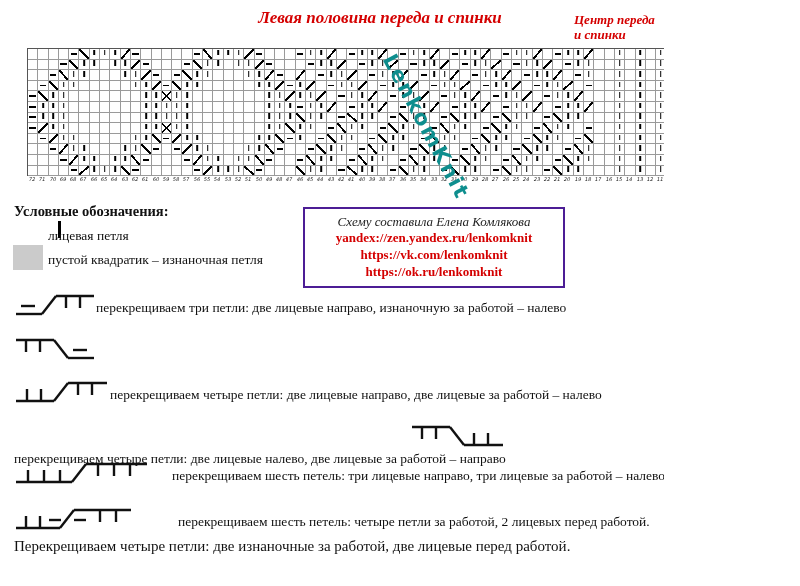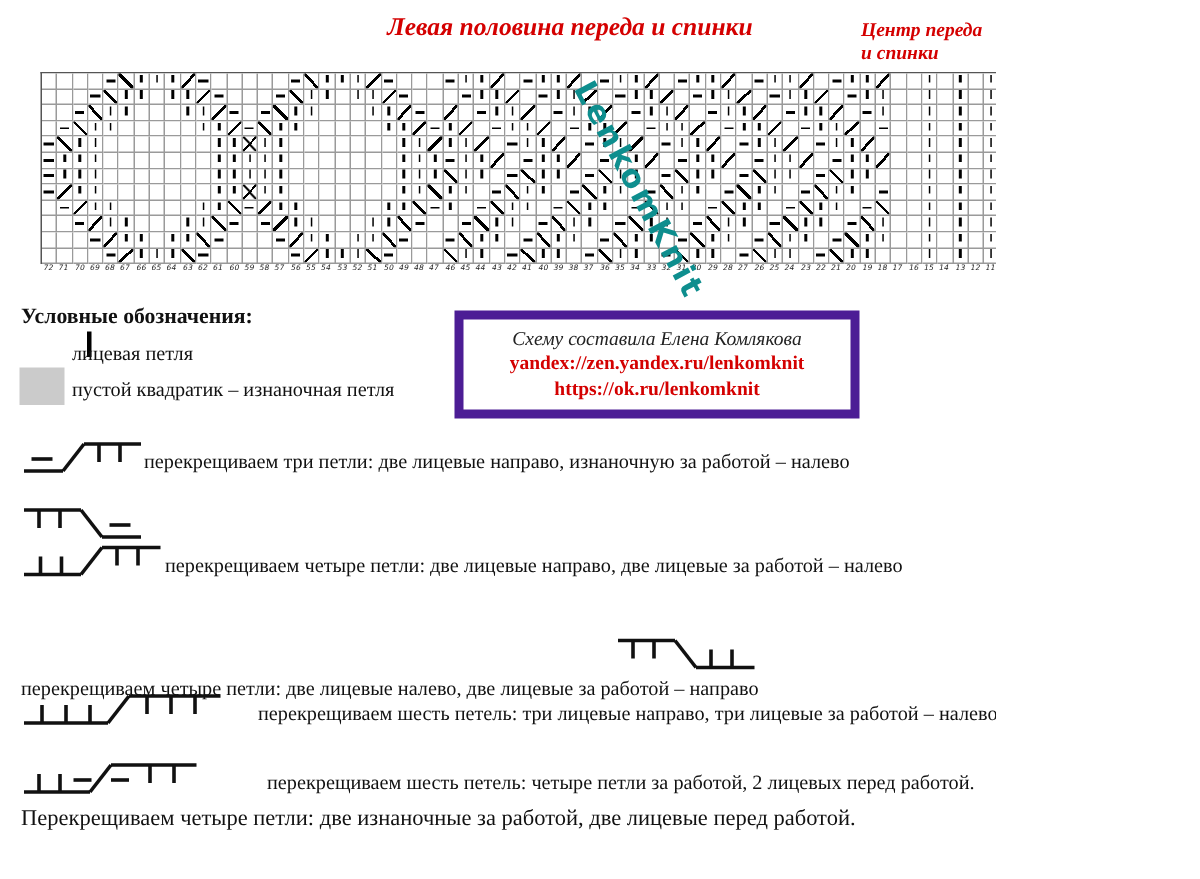--- a/index.html
+++ b/index.html
@@ -32,21 +32,21 @@
   .watermark{position:absolute;left:372px;top:2px;transform:rotate(62deg);transform-origin:0 0;
              font-family:"DejaVu Sans",sans-serif;font-weight:bold;font-size:21px;
              color:#0e8e8e;letter-spacing:2px;}
   
   .legend-heading{position:absolute;left:14px;top:203px;font-size:14.5px;font-weight:bold;}
   .knit-sym{position:absolute;left:58px;top:221px;width:3px;height:17px;background:#000;}
   .knit-label{position:absolute;left:48px;top:228px;font-size:13.5px;}
   .purl-sym{position:absolute;left:13px;top:245px;width:30px;height:25px;background:#cbcbcb;}
   .purl-label{position:absolute;left:48px;top:252px;font-size:13.5px;}
   
-  .credit{position:absolute;left:303px;top:207px;width:242px;border:6px solid #4c1d95;
+  .credit{position:absolute;left:303px;top:207px;width:242px;border:2px solid #4c1d95;
           padding:5px 8px;text-align:center;background:#fff;}
   .credit .author{font-size:13px;font-style:italic;color:#222;}
   .credit .link{font-size:13px;font-weight:bold;color:#d40000;line-height:1.3;}
   
   .cable-row{position:absolute;display:flex;align-items:flex-end;}
   .cable-row .txt{font-size:13.5px;padding-bottom:4px;white-space:nowrap;}
   .cable-row svg{display:block;}
   .sym-stroke{stroke:#111;stroke-width:2.4;fill:none;}
   .footer-note{position:absolute;left:14px;top:538px;font-size:15px;}
 </style>
@@ -1022,20 +1022,21 @@
 
   <div class="legend-heading">Условные обозначения:</div>
   <div class="knit-sym"></div>
   <div class="knit-label">лицевая петля</div>
   <div class="purl-sym"></div>
   <div class="purl-label">пустой квадратик – изнаночная петля</div>
 
   <div class="credit">
     <div class="author">Схему составила Елена Комлякова</div>
     <div class="link">yandex://zen.yandex.ru/lenkomknit</div>
+    <div class="link">https://vk.com/lenkomknit</div>
     <div class="link">https://ok.ru/lenkomknit</div>
   </div>
 
   <div class="cable-row" style="left:14px;top:290px;">
     <svg width="82" height="30" viewBox="0 0 82 30">
       <path class="sym-stroke" d="M2 24 H28"></path>
         <path class="sym-stroke" d="M7 16 H21"></path>
       <path class="sym-stroke" d="M28 24 L42 6"></path>
         <path class="sym-stroke" d="M42 6 H80"></path>
       <path class="sym-stroke" d="M52 6 V18"></path>
@@ -1048,21 +1049,21 @@
     <svg width="82" height="30" viewBox="0 0 82 30">
       <path class="sym-stroke" d="M2 6 H40"></path>
         <path class="sym-stroke" d="M12 6 V18"></path>
         <path class="sym-stroke" d="M26 6 V18"></path>
       <path class="sym-stroke" d="M40 6 L54 24"></path>
         <path class="sym-stroke" d="M54 24 H80"></path>
       <path class="sym-stroke" d="M59 16 H73"></path>
     </svg>
   </div>
 
-  <div class="cable-row" style="left:14px;top:359px;">
+  <div class="cable-row" style="left:14px;top:377px;">
     <svg width="96" height="30" viewBox="0 0 96 30">
       <path class="sym-stroke" d="M2 24 H40"></path>
         <path class="sym-stroke" d="M13 24 V12"></path>
         <path class="sym-stroke" d="M27 24 V12"></path>
       <path class="sym-stroke" d="M40 24 L54 6"></path>
         <path class="sym-stroke" d="M54 6 H93"></path>
       <path class="sym-stroke" d="M64 6 V18"></path>
         <path class="sym-stroke" d="M78 6 V18"></path>
     </svg>
     <span class="txt">перекрещиваем четыре  петли: две лицевые направо, две лицевые за работой – налево</span>

